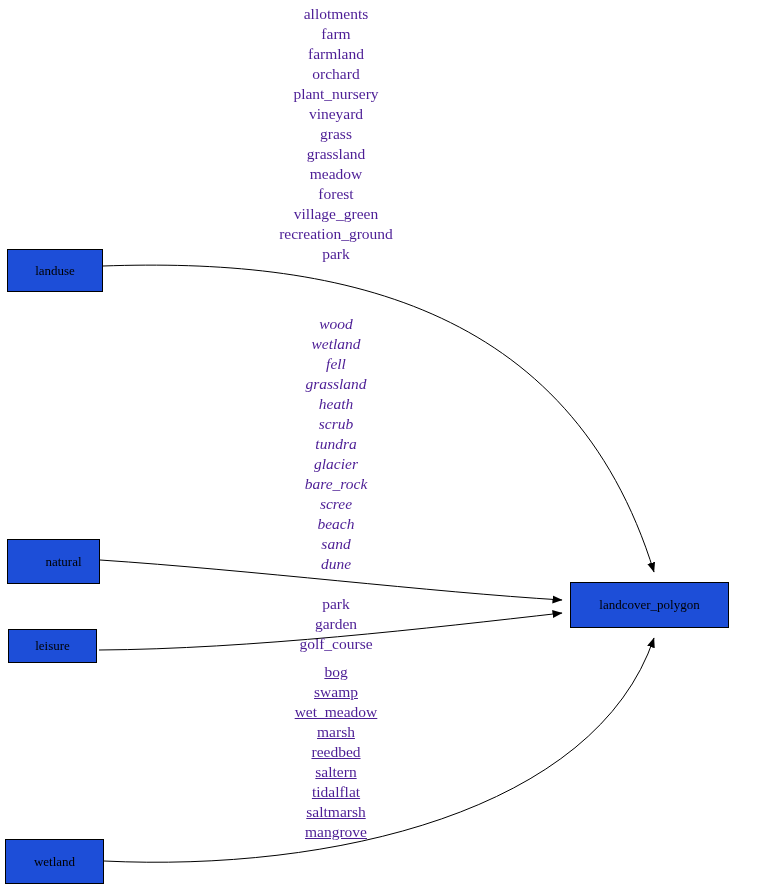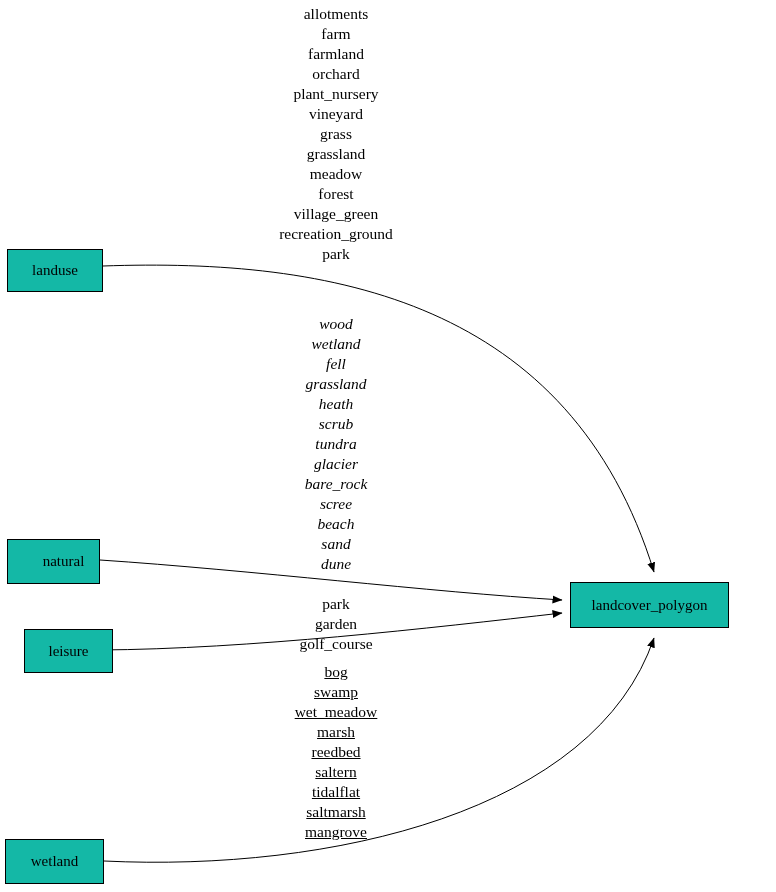--- a/index.html
+++ b/index.html
@@ -24,35 +24,35 @@
   }
   .edge-layer path.edge {
     fill: none;
     stroke: #000000;
     stroke-width: 1;
   }
   .node {
     position: absolute;
     box-sizing: border-box;
     border: 1px solid #000000;
-    background: #14b8a6;
+    background: #1d4ed8;
     display: flex;
     align-items: center;
     justify-content: center;
-    font-size: 15px;
+    font-size: 13px;
     color: #000000;
   }
   .edge-label {
     position: absolute;
     left: 186px;
     width: 300px;
     text-align: center;
     font-size: 15.5px;
     line-height: 20px;
-    color: #000000;
+    color: #4c1d95;
     white-space: pre-line;
   }
 </style>
 </head>
 <body>
 
 <div class="canvas">
 
   <svg class="edge-layer" width="776" height="892" viewBox="0 0 776 892">
     <defs>
@@ -67,21 +67,21 @@
   </svg>
 
   <div class="node" style="left:7px; top:249px; width:96px; height:43px;">
     <span>landuse</span>
   </div>
 
   <div class="node" style="left:7px; top:539px; width:93px; height:45px;padding-left:20px;">
     <span>natural</span>
   </div>
 
-  <div class="node" style="left:24px; top:629px; width:89px; height:44px;">
+  <div class="node" style="left:8px; top:629px; width:89px; height:34px;">
     <span>leisure</span>
   </div>
 
   <div class="node" style="left:5px; top:839px; width:99px; height:45px;">
     <span>wetland</span>
   </div>
 
   <div class="node" style="left:570px; top:582px; width:159px; height:46px;">
     <span>landcover_polygon</span>
   </div>

